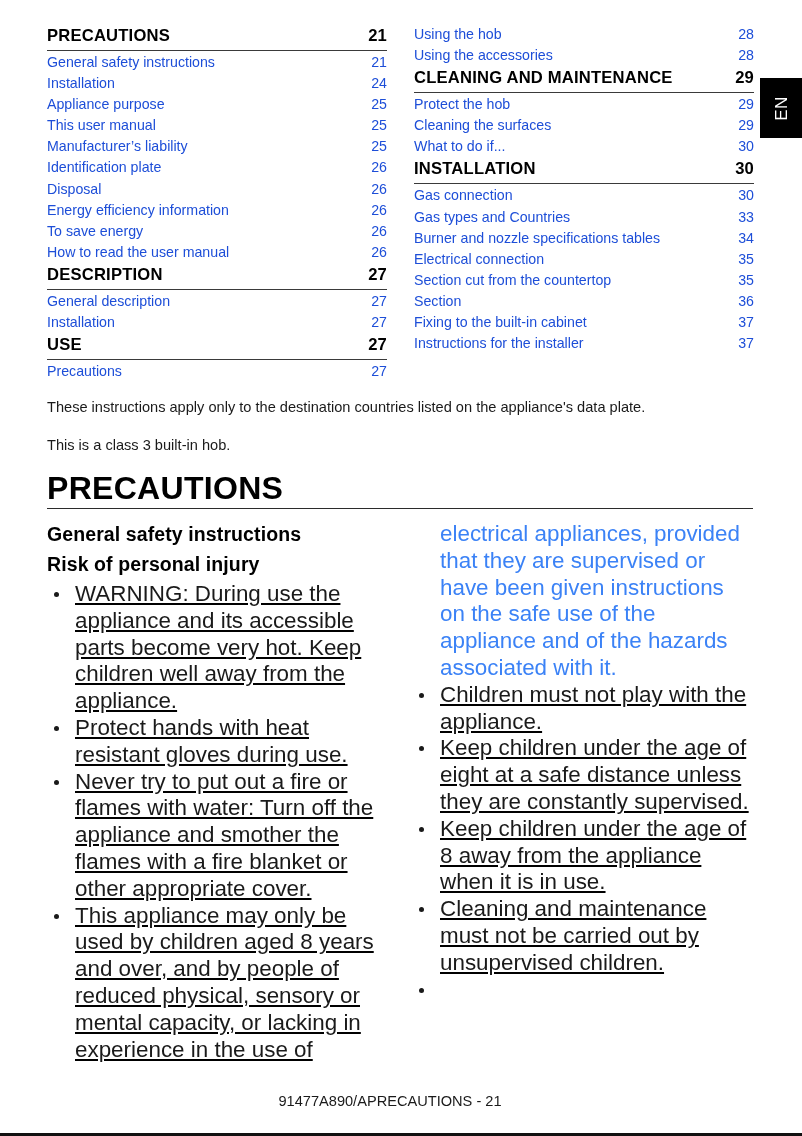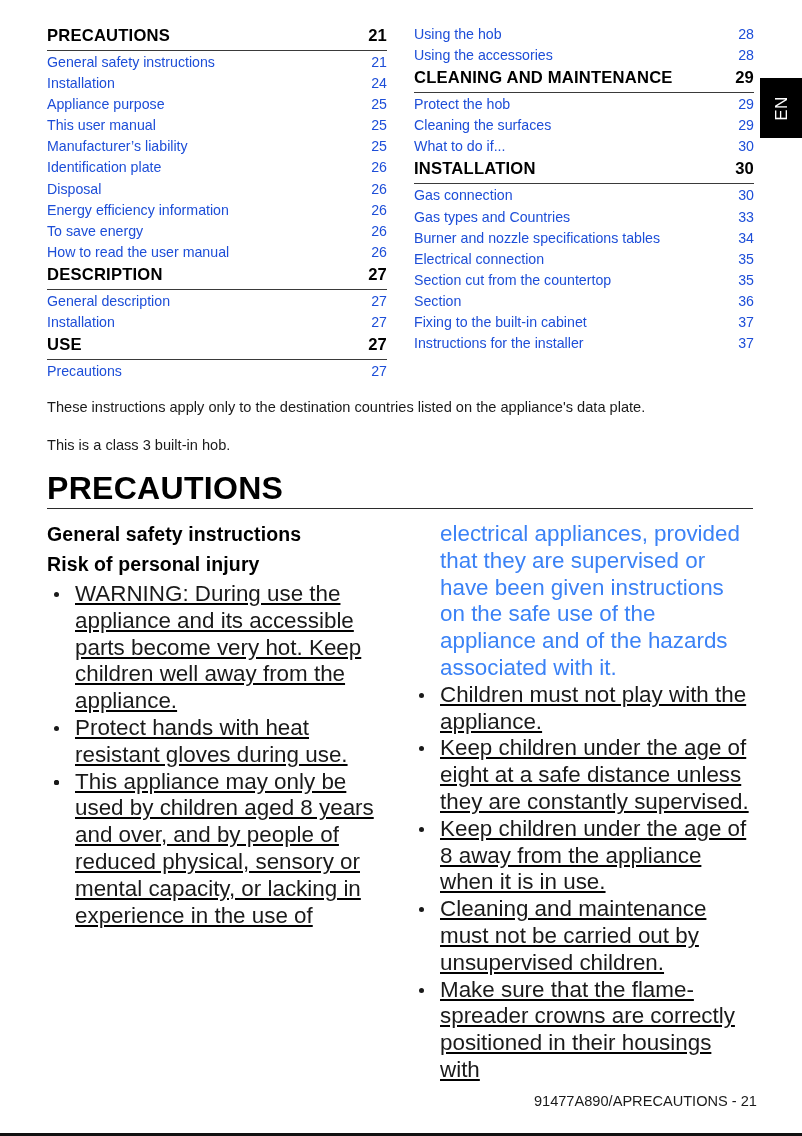--- a/index.html
+++ b/index.html
@@ -180,25 +180,25 @@
     font-size: 22.4px;
     line-height: 26.8px;
     color: #3b82f6;
     padding-left: 28px;
     margin: 0;
   }
 
   
   .footer {
     position: absolute;
-    left: 51px;
+    left: 37px;
     top: 1092px;
     width: 706px;
     display: flex;
-    justify-content: flex-end;
+    justify-content: center;
     align-items: baseline;
     font-family: "Liberation Sans", sans-serif;
     font-size: 14.6px;
     line-height: 18px;
     color: #1a1a1a;
   }
   .bottom-edge {
     position: absolute;
     left: 0;
     bottom: 0;
@@ -357,32 +357,32 @@
     <div class="rule"></div>
   </div>
 
   <div class="body-cols">
     <div class="body-col">
       <div class="sub-h">General safety instructions</div>
       <div class="sub-h">Risk of personal injury</div>
       <ul class="bullets" id="left-bullets">
           <li><span class="dot"></span><span>WARNING: During use the appliance and its accessible parts become very hot. Keep children well away from the appliance.</span></li>
           <li><span class="dot"></span><span>Protect hands with heat resistant gloves during use.</span></li>
-          <li><span class="dot"></span></li>
+          <li><span class="dot"></span><span>Never try to put out a fire or flames with water: Turn off the appliance and smother the flames with a fire blanket or other appropriate cover.</span></li>
           <li><span class="dot"></span><span>This appliance may only be used by children aged 8 years and over, and by people of reduced physical, sensory or mental capacity, or lacking in experience in the use of</span></li>
         </ul>
     </div>
     <div class="body-col">
       <p class="cont-para">electrical appliances, provided that they are supervised or have been given instructions on the safe use of the appliance and of the hazards associated with it.</p>
       <ul class="bullets" id="right-bullets">
           <li><span class="dot"></span><span>Children must not play with the appliance.</span></li>
           <li><span class="dot"></span><span>Keep children under the age of eight at a safe distance unless they are constantly supervised.</span></li>
           <li><span class="dot"></span><span>Keep children under the age of 8 away from the appliance when it is in use.</span></li>
           <li><span class="dot"></span><span>Cleaning and maintenance must not be carried out by unsupervised children.</span></li>
-          <li><span class="dot"></span><span>Make sure that the flame-spreader crowns are correctly positioned in their housings with</span></li>
+          <li><span class="dot"></span></li>
         </ul>
     </div>
   </div>
 
   <div class="footer">
     <span>91477A890/A</span>
     <span>PRECAUTIONS  -  21</span>
   </div>
 
   <div class="bottom-edge"></div>

